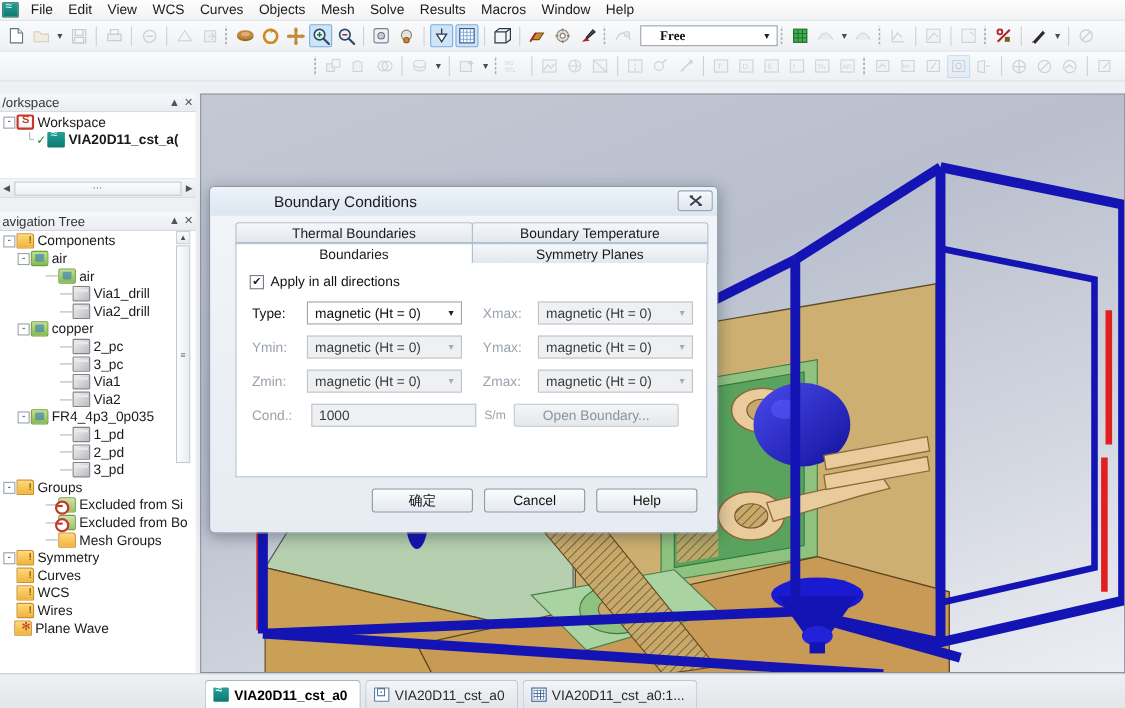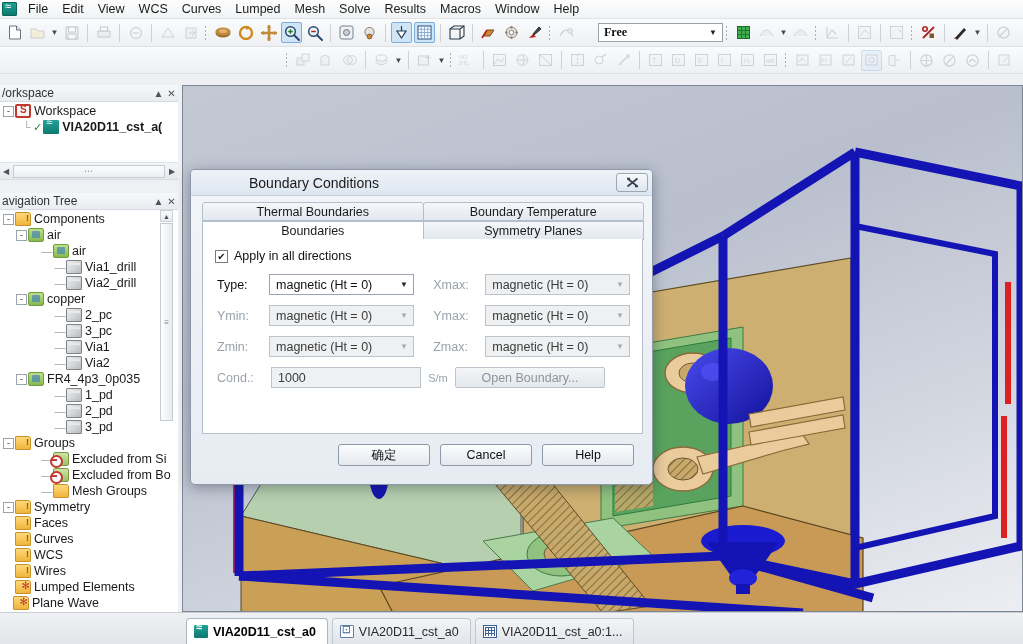--- a/index.html
+++ b/index.html
@@ -61,25 +61,25 @@
     background-image: radial-gradient(#aab0b8 40%, transparent 41%);
     background-size: 3px 4px; background-repeat: repeat-y;
     background-position: 1px 1px;
   }
   .tb-caret {
     width: 11px; height: 21px; display: flex; align-items: center;
     justify-content: center; font-size: 8px; color: #4a4a4a; flex: none;
     cursor: default;
   }
   .combo-free {
-    width: 125px; height: 19px; margin-left: 20px; flex: none;
+    width: 125px; height: 19px; margin-left: 4px; flex: none;
     border: 1px solid #9aa2ab; background: #fff;
     display: flex; align-items: center; justify-content: space-between;
     font-family: "Liberation Serif", serif; font-weight: bold;
-    font-size: 12px; padding: 0 2px 0 5px; color: #111; cursor: default;
+    font-size: 12px; padding: 0 2px 0 17px; color: #111; cursor: default;
   }
   .combo-free .arrow { font-size: 8px; color: #222; padding-right: 3px; }
 
   
   .panel-header {
     position: absolute; left: 0; height: 17px;
     background: linear-gradient(#f7f8fa, #e9ecf0);
     border-bottom: 1px solid #d4d9df;
     display: flex; align-items: center;
     font-size: 12px; color: #333; padding-left: 2px;
@@ -227,21 +227,21 @@
     background: linear-gradient(#eef3f9,#dde6f0);
     border-radius: 4px 4px 0 0; border-bottom: 1px solid #c6d1de;
   }
   #dlg-title { flex: 1; font-size: 14px; color: #1a1a1a; margin-left: 48px; }
   #dlg-close {
     width: 32px; height: 19px; border: 1px solid #9aa8b8; border-radius: 3px;
     background: linear-gradient(#f6f9fc,#dde5ee);
     display: flex; align-items: center; justify-content: center;
     font-size: 11px; color: #36404d; cursor: default;
   }
-  #dlg-body { padding: 6px 9px 8px 11px; }
+  #dlg-body { padding: 6px 9px 8px 23px; }
 
   .tabstrip { display: flex; }
   .dtab {
     flex: 1; height: 19px; display: flex; align-items: center;
     justify-content: center; font-size: 12.5px; color: #1a1a1a;
     border: 1px solid #b4bfcc; background: linear-gradient(#f5f7fa,#e2e8ef);
     margin-right: -1px; cursor: default;
   }
   .tabstrip.row1 .dtab { border-radius: 3px 3px 0 0; }
   .dtab.active {
@@ -309,21 +309,21 @@
 
 <div id="app">
 
   <div class="menubar">
     <div class="app-glyph"></div>
     <div class="menu-item">File</div>
     <div class="menu-item">Edit</div>
     <div class="menu-item">View</div>
     <div class="menu-item">WCS</div>
     <div class="menu-item">Curves</div>
-    <div class="menu-item">Lumped</div>
+    <div class="menu-item">Objects</div>
     <div class="menu-item">Mesh</div>
     <div class="menu-item">Solve</div>
     <div class="menu-item">Results</div>
     <div class="menu-item">Macros</div>
     <div class="menu-item">Window</div>
     <div class="menu-item">Help</div>
   </div>
 
   <div class="toolbar" id="toolbar1">
     <div class="tb">
@@ -845,41 +845,31 @@
           <span class="lbl">Mesh Groups</span>
         </div>
         <div class="trow" style="padding-left: 2px;">
           <span class="twist">-</span>
           <span class="ico ico-fold warn"></span>
           <span class="lbl">Symmetry</span>
         </div>
         <div class="trow" style="padding-left: 2px;">
           <span class="twist none"></span>
           <span class="ico ico-fold warn"></span>
-          <span class="lbl">Faces</span>
-        </div>
-        <div class="trow" style="padding-left: 2px;">
-          <span class="twist none"></span>
-          <span class="ico ico-fold warn"></span>
           <span class="lbl">Curves</span>
         </div>
         <div class="trow" style="padding-left: 2px;">
           <span class="twist none"></span>
           <span class="ico ico-fold warn"></span>
           <span class="lbl">WCS</span>
         </div>
         <div class="trow" style="padding-left: 2px;">
           <span class="twist none"></span>
           <span class="ico ico-fold warn"></span>
           <span class="lbl">Wires</span>
-        </div>
-        <div class="trow" style="padding-left: 2px;">
-          <span class="twist none"></span>
-          <span class="ico ico-fold red"></span>
-          <span class="lbl">Lumped Elements</span>
         </div>
         <div class="trow" style="padding-left: 0;">
           <span class="twist none"></span>
           <span class="ico ico-fold red"></span>
           <span class="lbl">Plane Wave</span>
         </div>
         <div class="trow" style="padding-left: 2px;"></div>
       </div>
   </div>
   <div id="nav-vsb">

